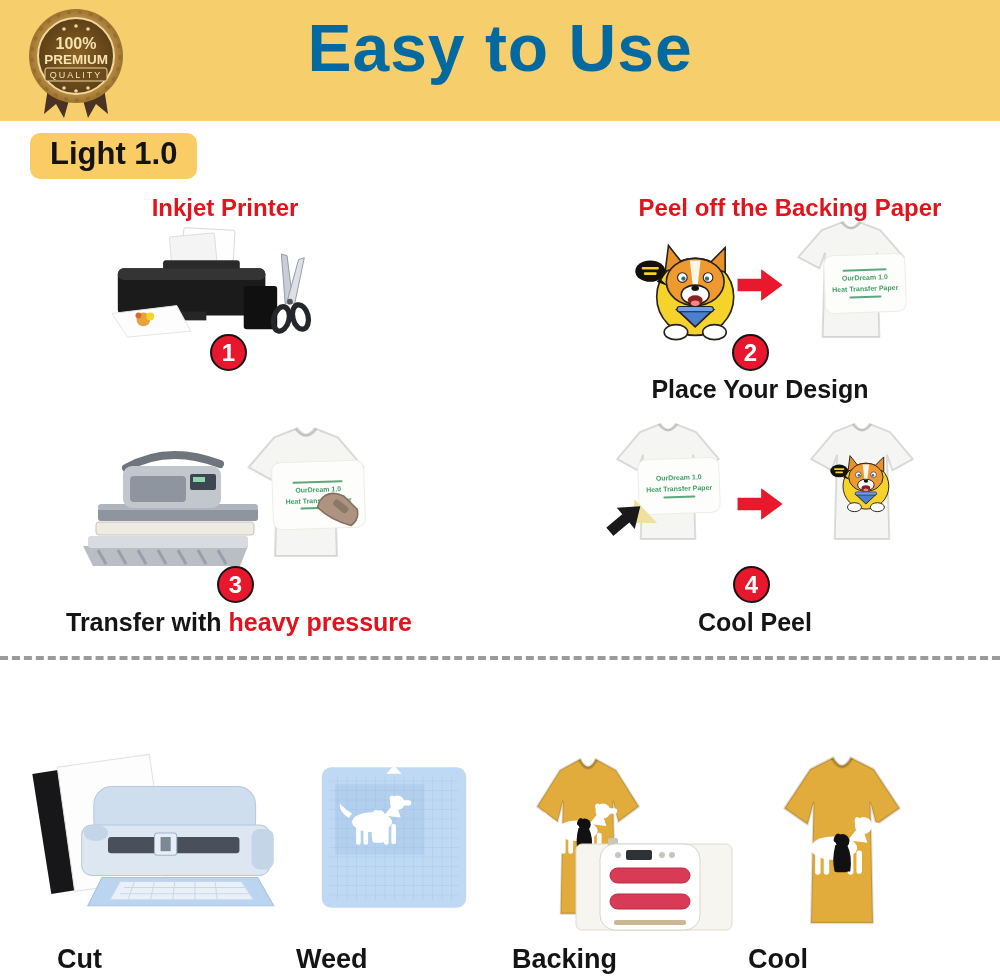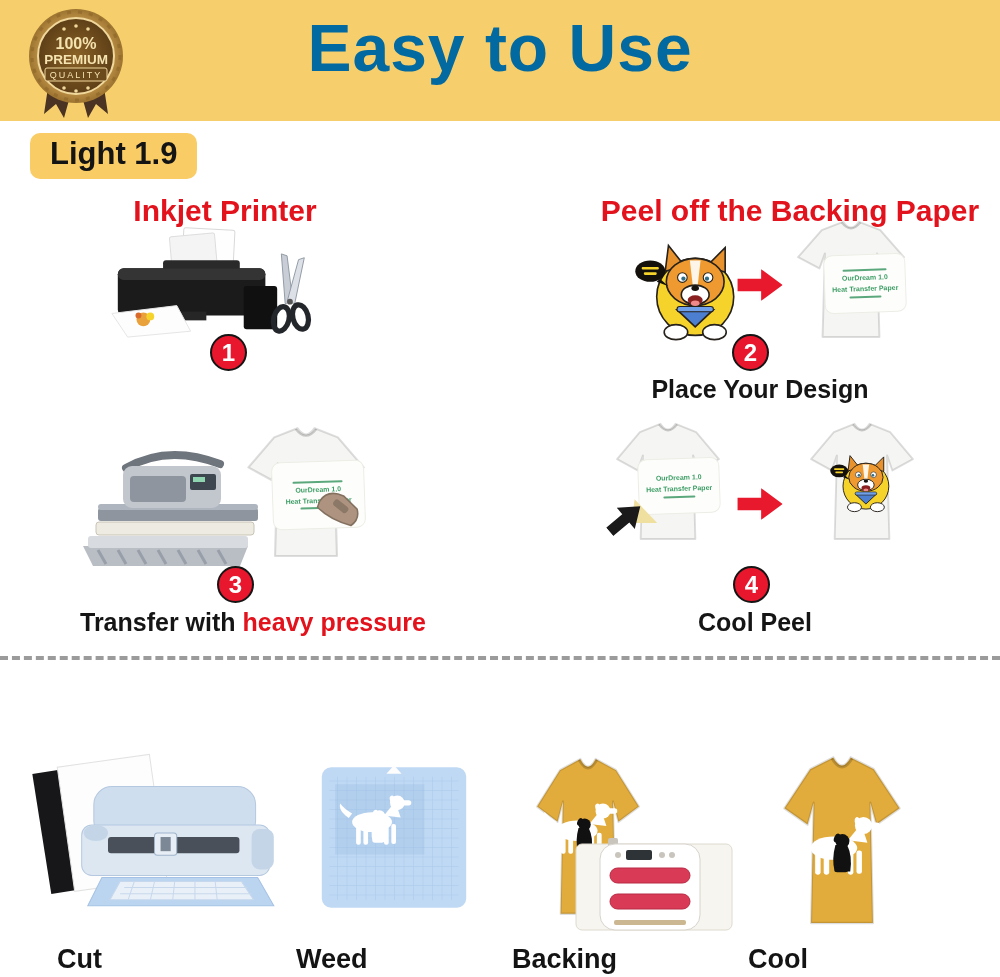--- a/index.html
+++ b/index.html
@@ -9,36 +9,36 @@
   .banner { position:absolute; left:0; top:0; width:1000px; height:121px; background:#F6CF6C; }
   .title { position:absolute; left:0; top:10px; width:1000px; text-align:center;
            font-size:66px; font-weight:bold; color:#0369a1; letter-spacing:1px; }
   .badge-svg { position:absolute; left:20px; top:4px; }
 
   .pill { position:absolute; background:#FACC66; color:#141414; font-weight:bold;
           font-size:31px; padding:3px 20px 7px 20px; border-radius:10px; }
   #pill-light { left:30px; top:133px; }
   #pill-vinyl { left:32px; top:671px; }
 
-  .red-title { position:absolute; color:#E2131C; font-weight:bold; font-size:30px; text-align:center; }
+  .red-title { position:absolute; color:#E2131C; font-weight:bold; font-size:24px; text-align:center; }
   #t-step1 { left:40px;  top:194px; width:370px; }
   #t-step2 { left:590px; top:194px; width:400px; }
 
   .num { position:absolute; width:37px; height:37px; border-radius:50%;
          background:#E8172D; border:2.5px solid #151515; color:#ffffff;
          font-weight:bold; font-size:24px; display:flex; align-items:center; justify-content:center; }
   #num1 { left:210px; top:334px; }
   #num2 { left:732px; top:334px; }
   #num3 { left:217px; top:566px; }
   #num4 { left:733px; top:566px; }
 
   .cap { position:absolute; text-align:center; font-weight:bold; color:#151515; font-size:25px; }
   #cap1 { left:55px;  top:375px; width:400px; }
   #cap2 { left:560px; top:375px; width:400px; }
-  #cap3 { left:38px;  top:608px; width:430px; }
+  #cap3 { left:24px;  top:608px; width:430px; }
   #cap4 { left:605px; top:608px; width:300px; }
   .cap .hl { color:#E2131C; }
 
   .divider { position:absolute; left:0; top:656px; width:1000px; height:0;
              border-top:4px dashed #9B9B9B; }
 
   .abs { position:absolute; }
 
   
   .tee-box { position:absolute; }
@@ -142,21 +142,21 @@
     <text x="56" y="45" text-anchor="middle" font-size="16" font-weight="bold" fill="#F5E3B0">100%</text>
     <text x="56" y="60" text-anchor="middle" font-size="13.5" font-weight="bold" fill="#F5E3B0">PREMIUM</text>
     <rect x="25" y="64" width="62" height="13" rx="2" fill="#6B4A1C" stroke="#F0D79B" stroke-width="1"></rect>
     <text x="56" y="74" text-anchor="middle" font-size="9" letter-spacing="2" fill="#F5E3B0">QUALITY</text>
     <circle cx="44" cy="84" r="1.8" fill="#F0D79B"></circle>
       <circle cx="56" cy="87" r="1.8" fill="#F0D79B"></circle>
       <circle cx="68" cy="84" r="1.8" fill="#F0D79B"></circle>
   </svg>
   <div class="title">Easy to Use</div>
 
-  <div class="pill" id="pill-light">Light 1.9</div>
+  <div class="pill" id="pill-light">Light 1.0</div>
 
   <div class="red-title" id="t-step1">Inkjet Printer</div>
   <svg class="abs" style="left:106px;top:226px" width="182" height="112" viewBox="0 0 185 112">
     <rect x="78" y="2" width="52" height="44" rx="2" fill="#FEFEFE" stroke="#D8D8D8" transform="rotate(3 104 24)"></rect>
     <rect x="66" y="8" width="46" height="40" rx="2" fill="#F4F4F4" stroke="#DDDDDD" transform="rotate(-5 89 28)"></rect>
     <rect x="58" y="34" width="78" height="12" rx="3" fill="#2A2A2A"></rect>
     <rect x="12" y="42" width="150" height="48" rx="6" fill="#1B1B1B"></rect>
     <rect x="12" y="42" width="150" height="12" rx="6" fill="#343434"></rect>
     <rect x="140" y="60" width="34" height="44" rx="3" fill="#101010"></rect>
     <rect x="30" y="86" width="72" height="9" fill="#262626"></rect>

